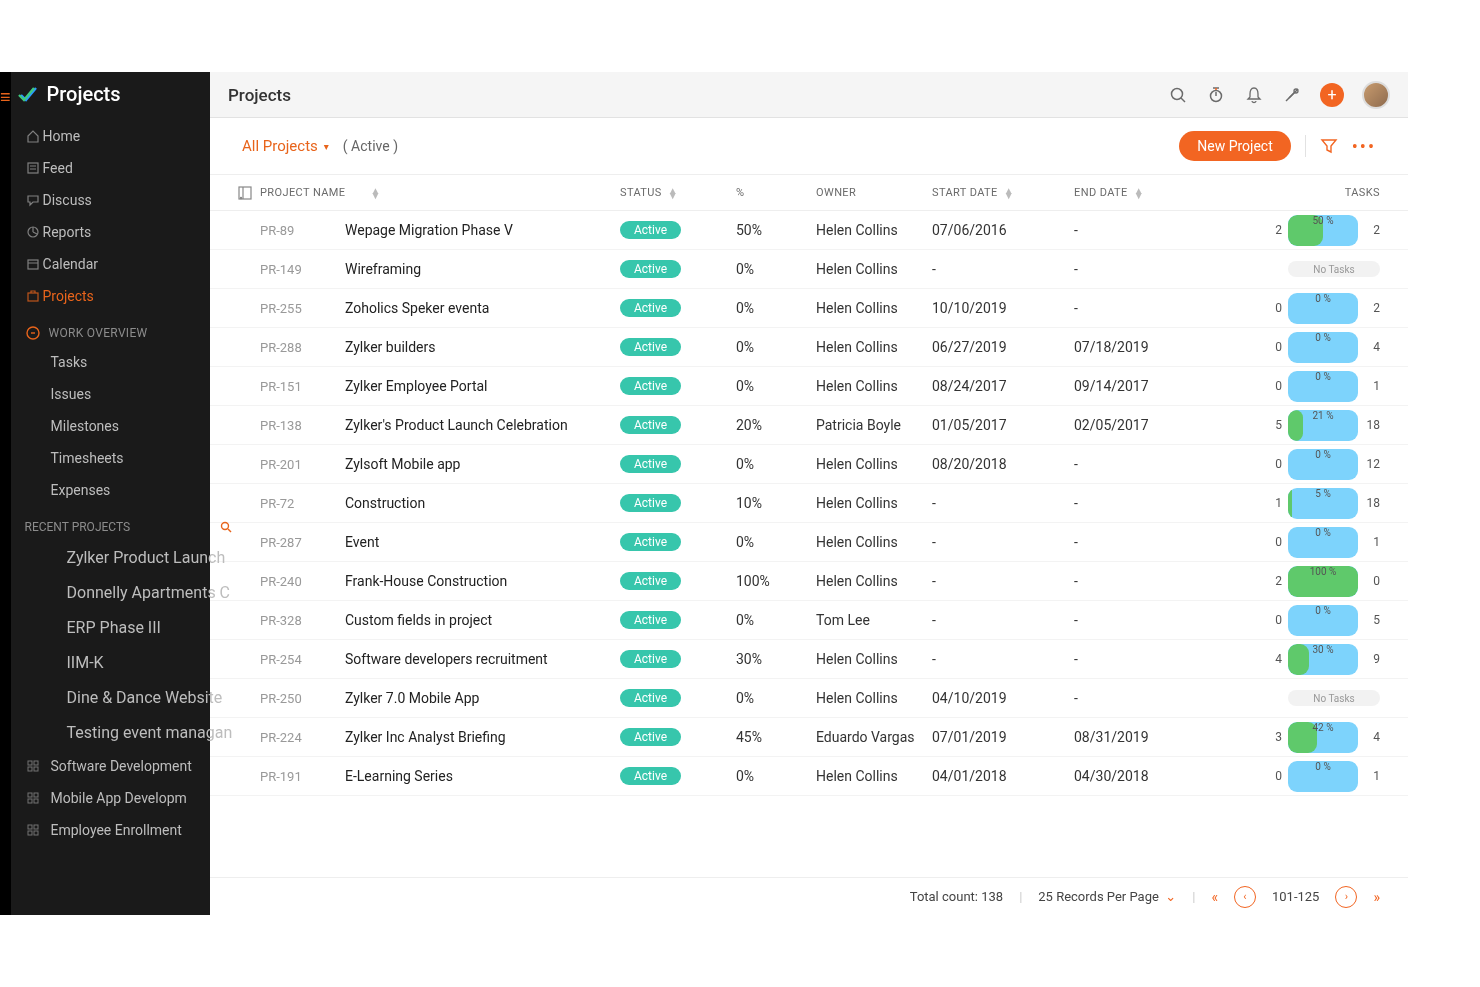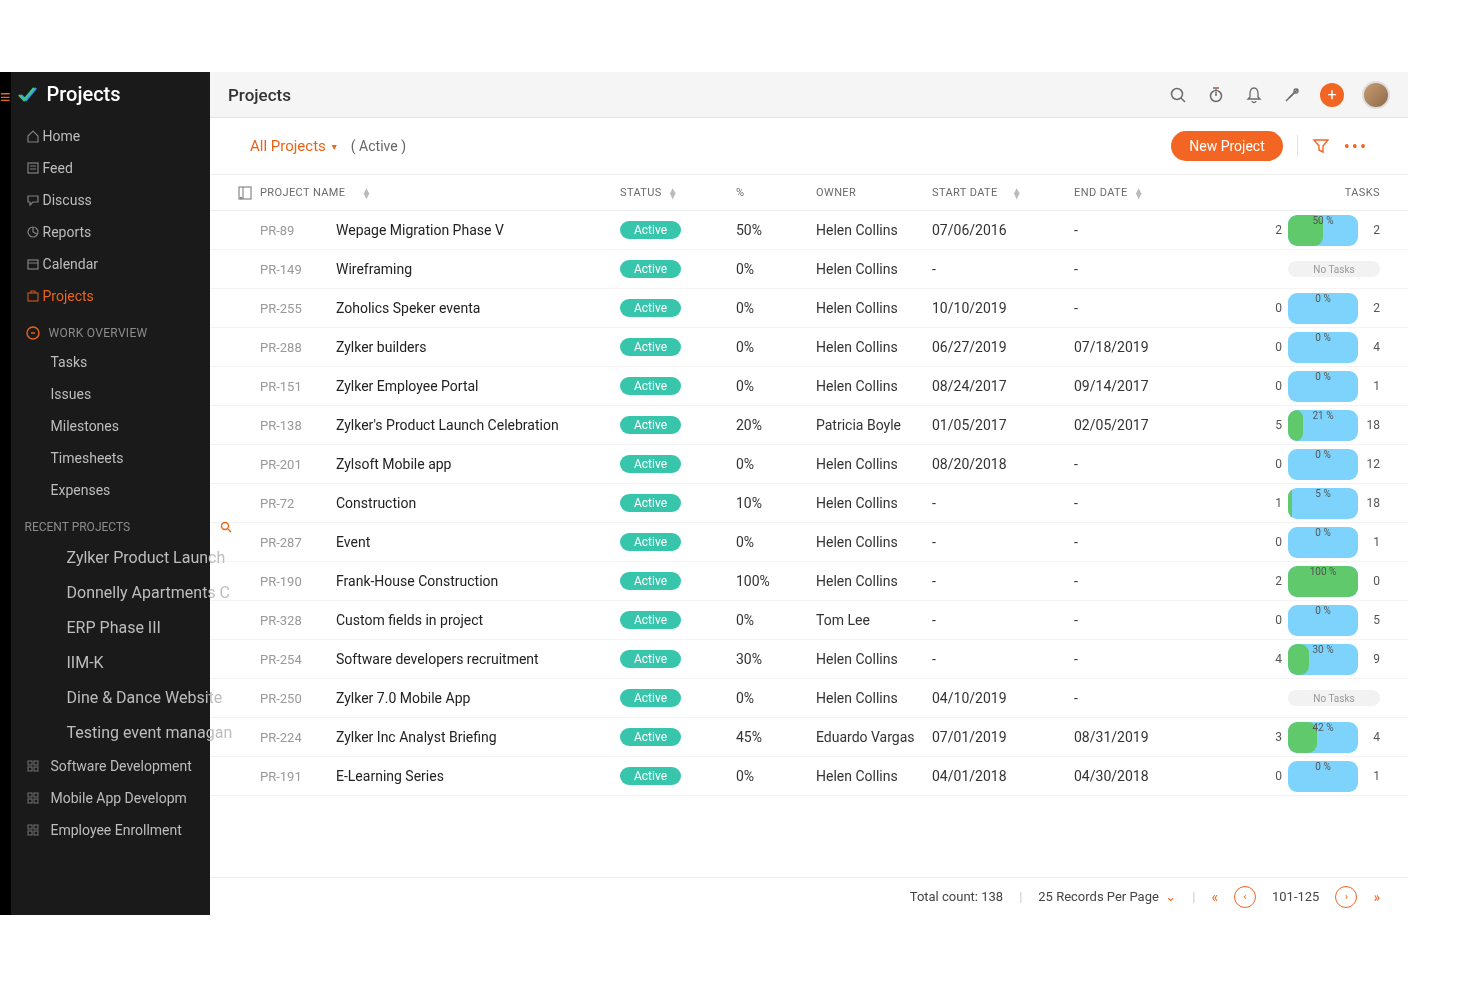--- a/index.html
+++ b/index.html
@@ -24,38 +24,38 @@
 .recent-item{padding:8px 14px 8px 56px;font-size:16px;color:#bdbdbd;white-space:nowrap;overflow:hidden;text-overflow:ellipsis;cursor:pointer}
 .recent-item-icon{display:flex;align-items:center;gap:10px;padding:8px 14px;font-size:14px;color:#bdbdbd;white-space:nowrap;overflow:hidden}
 .recent-item-icon .icon{width:16px;display:flex;justify-content:center;opacity:.8}
 .main{flex:1;background:#fff;display:flex;flex-direction:column;overflow:hidden}
 .topbar{height:46px;background:#f5f5f5;border-bottom:1px solid #e2e2e2;display:flex;align-items:center;justify-content:space-between;padding:0 18px}
 .topbar h1{font-size:17px;font-weight:500;color:#333}
 .topbar-icons{display:flex;align-items:center;gap:18px}
 .topbar-icons .ticon{width:20px;height:20px;display:flex;align-items:center;justify-content:center;color:#6b6b6b;cursor:pointer}
 .plus-btn{width:24px;height:24px;border-radius:50%;background:#f26522;color:#fff;display:flex;align-items:center;justify-content:center;font-size:16px;cursor:pointer}
 .avatar{width:28px;height:28px;border-radius:50%;background:linear-gradient(135deg,#c89b6e,#8e6b4e);border:2px solid #ddd;cursor:pointer}
-.filterbar{height:56px;display:flex;align-items:center;justify-content:space-between;padding:0 40px}
+.filterbar{height:56px;display:flex;align-items:center;justify-content:space-between;padding:0 32px}
 .filterbar-left{display:flex;align-items:center;gap:14px}
 .all-projects{color:#e8641b;font-size:15px;display:flex;align-items:center;gap:6px;cursor:pointer}
 .all-projects .caret{font-size:10px}
 .active-label{color:#666;font-size:14px}
 .filterbar-right{display:flex;align-items:center;gap:14px}
 .new-project-btn{background:#f26522;color:#fff;border:none;border-radius:18px;font-size:14px;padding:7px 18px;cursor:pointer}
 .vdiv{width:1px;height:22px;background:#e2e2e2}
 .filter-icon{color:#f26522;cursor:pointer}
 .more-dots{color:#f26522;cursor:pointer;font-size:18px;letter-spacing:2px}
 .table-wrap{flex:1;display:flex;flex-direction:column;border-top:1px solid #eee;overflow:hidden}
 .thead{display:flex;align-items:center;padding:0 28px;height:36px;font-size:11px;color:#6b6b6b;letter-spacing:.4px;border-bottom:1px solid #eee}
 .col-pin{width:22px;display:flex;align-items:center}
-.col-name{width:360px;display:flex;align-items:center;gap:16px}
+.col-name{width:360px;display:flex;align-items:center;gap:25px}
 .col-status{width:116px;display:flex;align-items:center;gap:6px}
 .col-percent{width:80px}
 .col-owner{width:116px}
-.col-start{width:142px;display:flex;align-items:center;gap:14px}
+.col-start{width:142px;display:flex;align-items:center;gap:6px}
 .col-end{width:146px;display:flex;align-items:center;gap:6px}
 .col-tasks{flex:1;text-align:right;display:flex;align-items:center;justify-content:flex-end;gap:6px}
 .sort-icon{color:#bbb;font-size:10px;display:inline-flex;flex-direction:column;line-height:5px}
 .tbody{flex:1;overflow-y:auto}
 .row{display:flex;align-items:center;padding:0 28px;height:39px;font-size:14px;color:#333;border-bottom:1px solid #f3f3f3}
 .row .code{color:#999;font-size:13px;width:60px}
 .row .pname{color:#222;font-size:14px}
 .row .col-name{display:flex;align-items:center}
 .status-pill{background:#37c6ac;color:#fff;font-size:12px;padding:2px 14px;border-radius:12px;display:inline-block}
 .tasks-cell{display:flex;align-items:center;justify-content:flex-end;gap:6px}
@@ -497,21 +497,21 @@
                 <div class="task-bar">
                   <div class="task-fill" style="width:0%"></div>
                   <span class="task-pct">0 %</span>
                 </div>
                 <span class="tasks-num">1</span>
               </div>
             </div>
             <div class="row">
               <div class="col-pin"></div>
               <div class="col-name">
-                <span class="code">PR-190</span>
+                <span class="code">PR-240</span>
                 <span class="pname">Frank-House Construction</span>
               </div>
               <div class="col-status">
                 <span class="status-pill">Active</span>
               </div>
               <div class="col-percent">100%</div>
               <div class="col-owner">Helen Collins</div>
               <div class="col-start">-</div>
               <div class="col-end">-</div>
               <div class="col-tasks tasks-cell">

